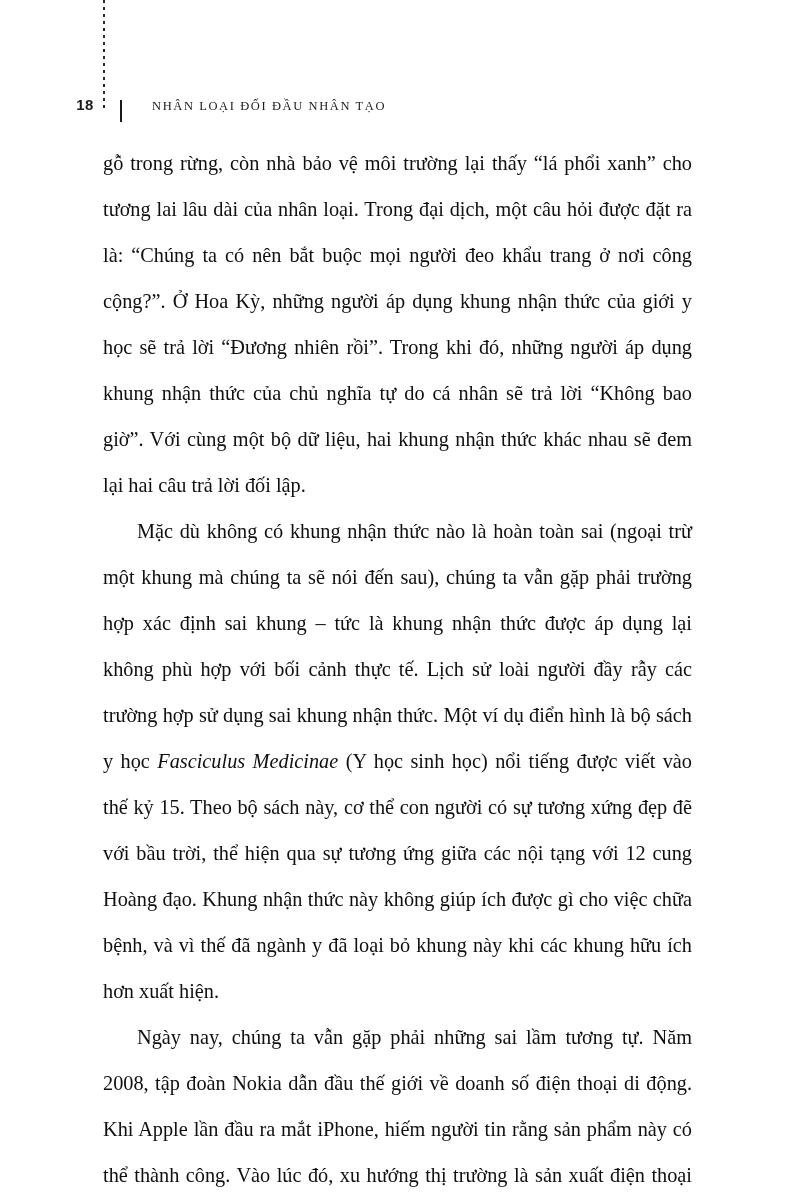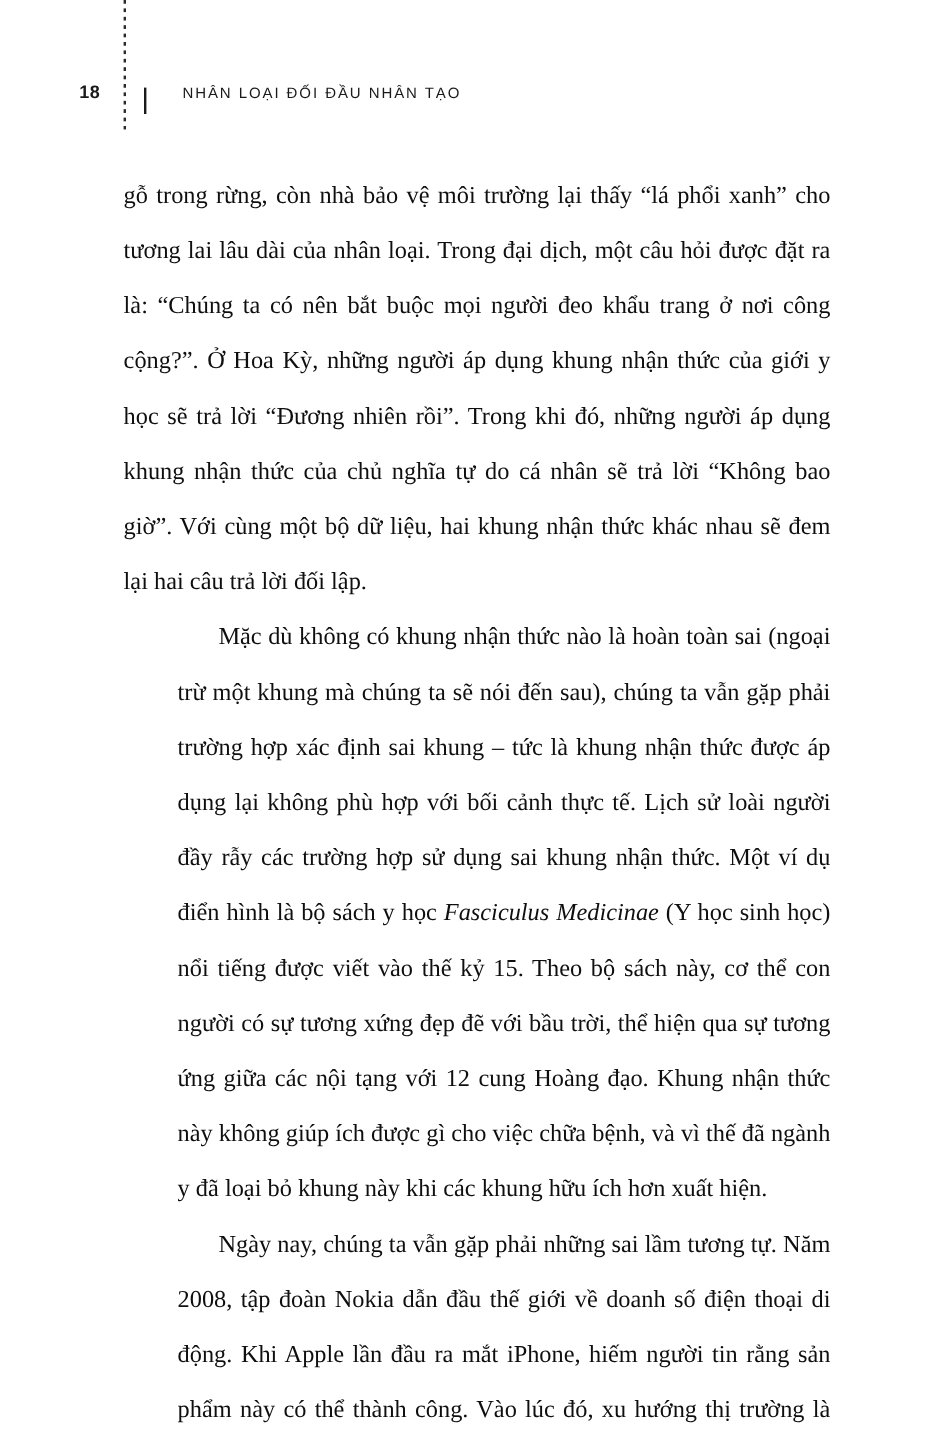--- a/index.html
+++ b/index.html
@@ -25,45 +25,46 @@
     height: 108px;
     background-image: linear-gradient(to bottom, #2b2b2b 0 3px, rgba(0,0,0,0) 3px 7px);
     background-size: 2px 7px;
     background-repeat: repeat-y;
   }
 
   
   .running-head {
     position: absolute;
     left: 66px;
-    top: 69px;
+    top: 96px;
     width: 660px;
     display: flex;
     align-items: baseline;
     gap: 16px;
+    text-align: center;
   }
   .folio {
     font-family: "Liberation Sans", sans-serif;
     font-weight: bold;
     font-size: 15px;
     letter-spacing: 0.5px;
     color: #1a1a1a;
     width: 38px;
   }
   .head-divider {
     width: 2px;
     align-self: stretch;
     height: 22px;
     background: #1a1a1a;
     margin-right: 14px;
     position: relative;
     top: 4px;
   }
   .head-title {
-    font-family: Liberation Sans, sans-serif;
+    font-family: Liberation Serif, serif;
     font-size: 12.5px;
     letter-spacing: 1.6px;
     color: #1a1a1a;
     text-transform: uppercase;
     white-space: nowrap;
   }
 
   
   .text-block {
     position: absolute;
@@ -75,21 +76,20 @@
     margin: 0;
     font-size: 20.3px;
     line-height: 46px;
     text-align: justify;
     text-justify: inter-word;
     color: #100f0f;
     hyphens: none;
   }
   p.indent {
     text-indent: 34px;
-    margin-left: 45px;
   }
   p + p {
     margin-top: 0px;
   }
   .it { font-style: italic; }
 </style>
 </head>
 <body>
 
 <div class="dotted-rule"></div>

